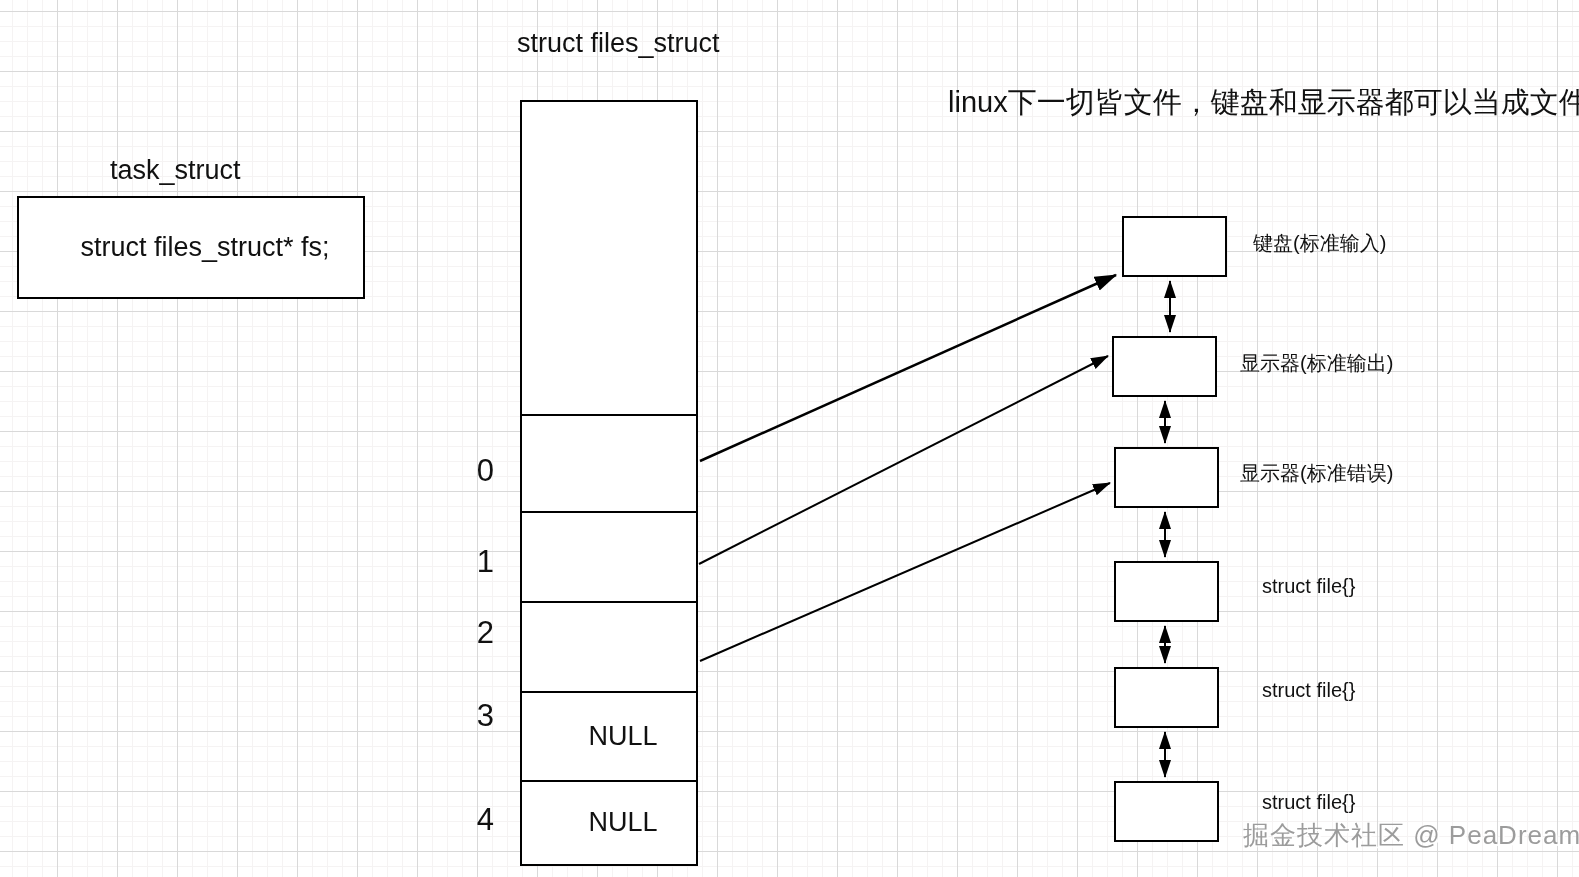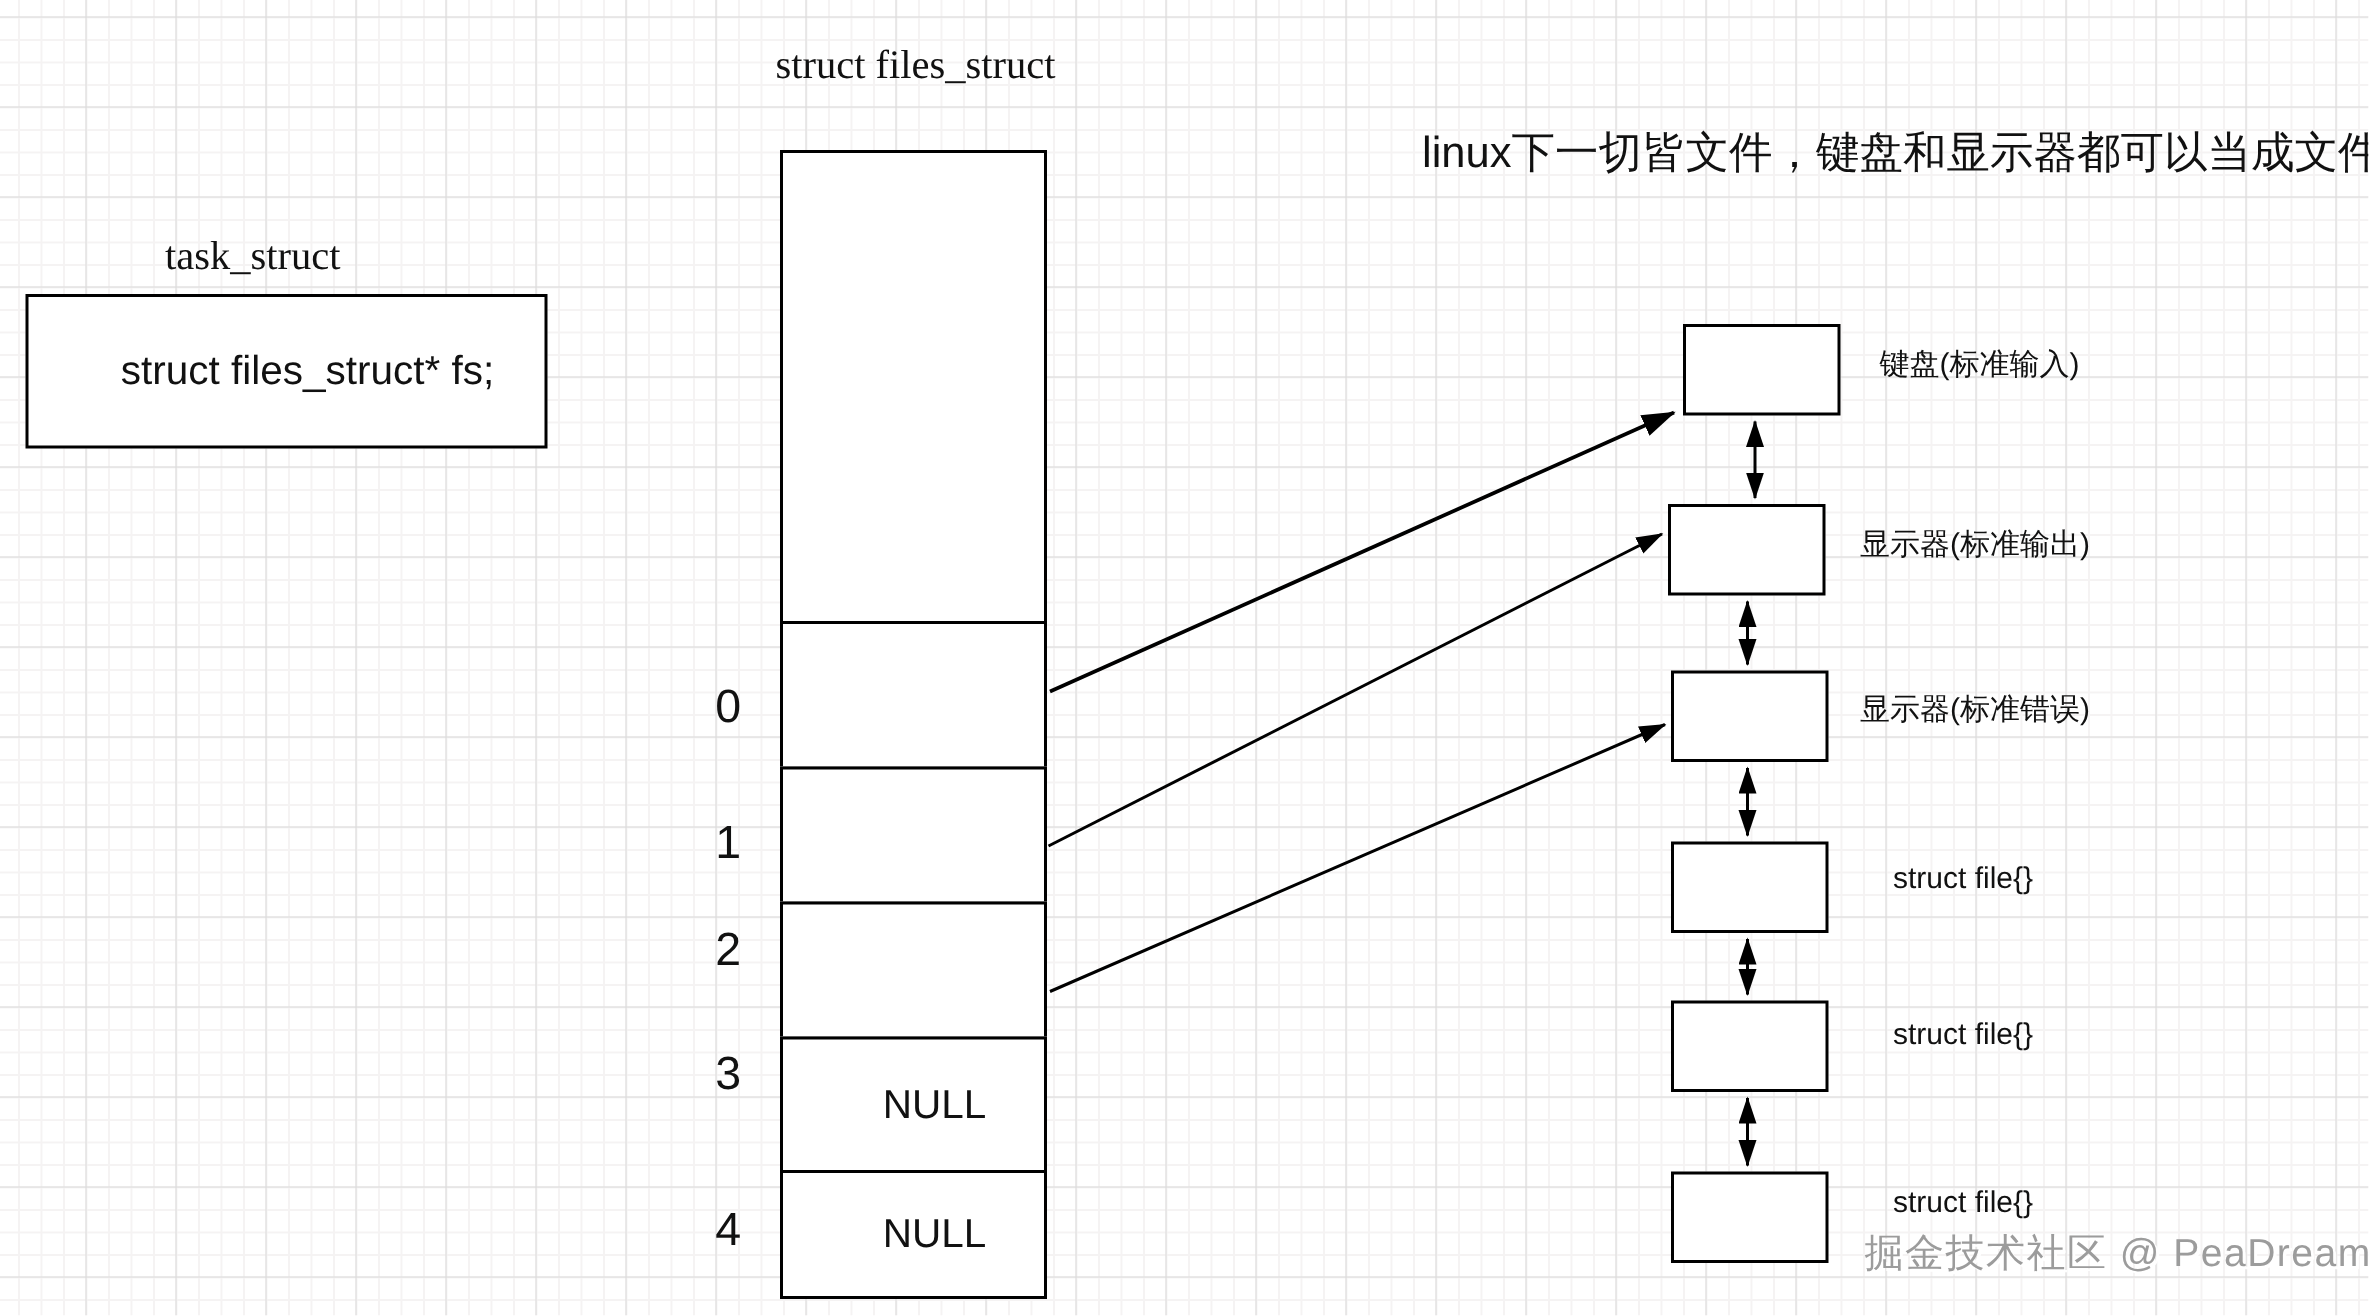--- a/index.html
+++ b/index.html
@@ -22,21 +22,21 @@
   .label{white-space:nowrap;line-height:1.25;}
   .box{
     position:absolute;
     box-sizing:border-box;
     background:#fff;
     border:2px solid #000;
     display:flex;align-items:center;justify-content:center;padding-left:28px;
   }
   .cell-text{font-size:27px;}
   .idx{font-size:31px;}
-  .title-text{font-size:27px;font-family:Liberation Serif, serif;}
+  .title-text{font-size:27px;}
   .note-text{font-size:29px;margin-left:45px;}
   .node-label{font-size:20px;}
   .svg-layer{position:absolute;left:0;top:0;pointer-events:none;}
   .watermark{
     font-size:26px;
     text-shadow:2px 2px 0 rgba(255,255,255,0.95);
     letter-spacing:1px;
   }
 </style>
 </head>

